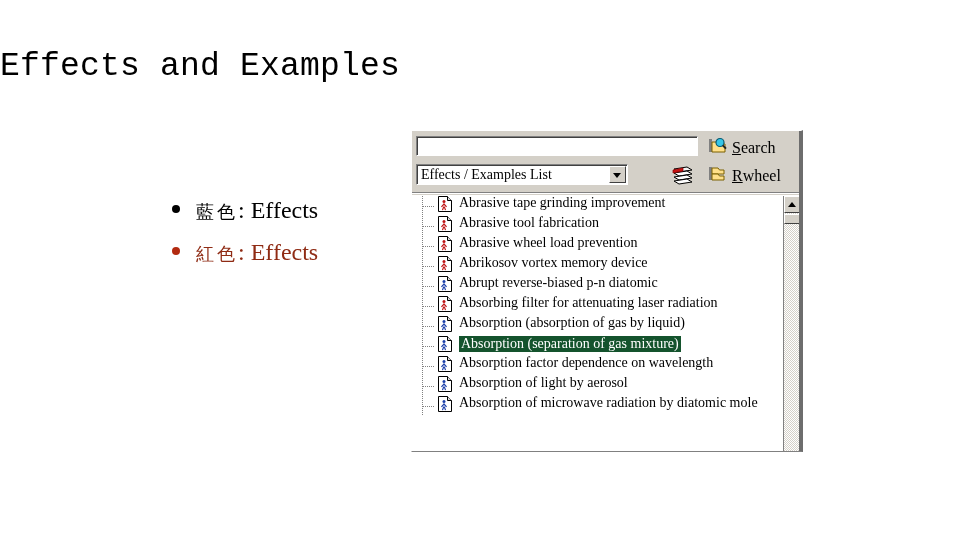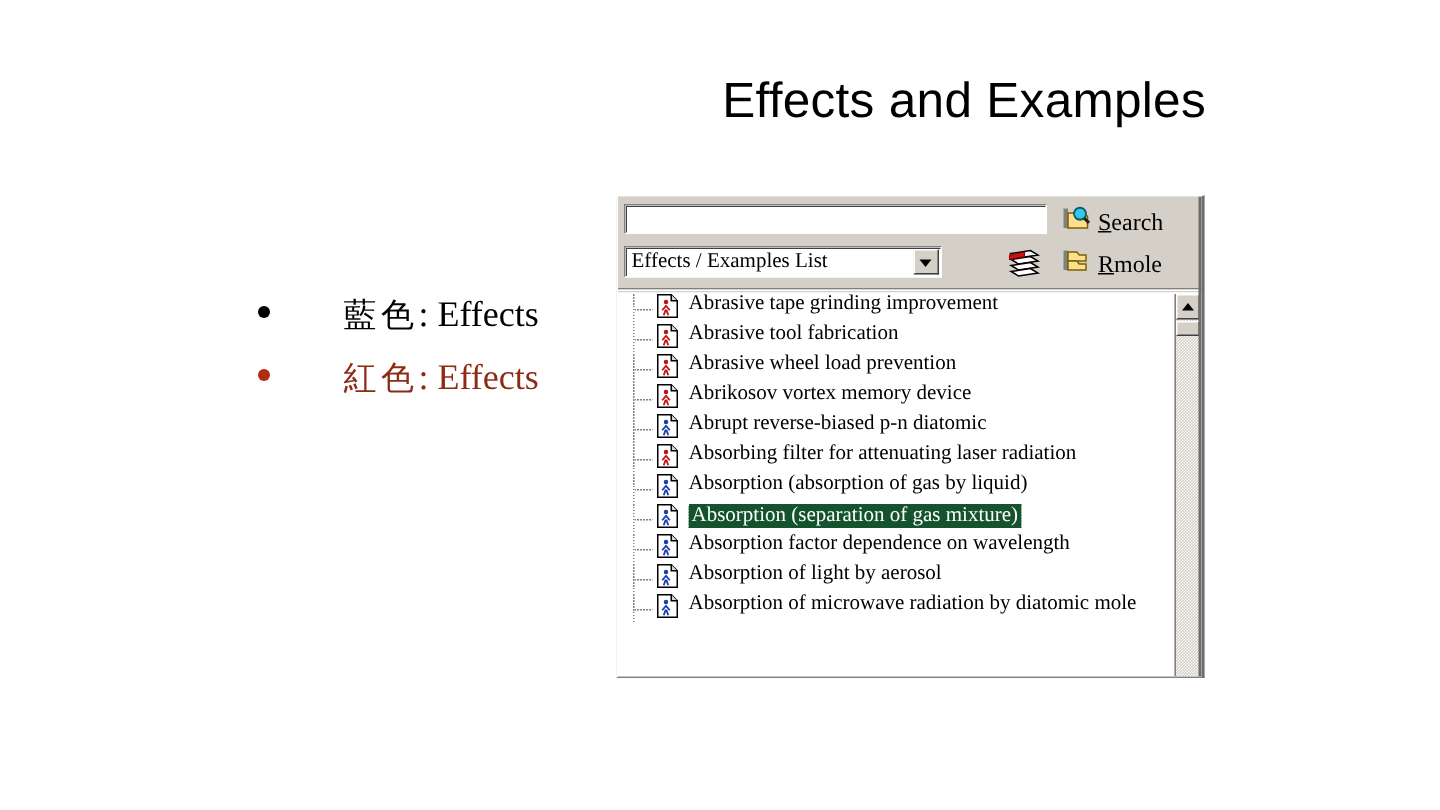--- a/index.html
+++ b/index.html
@@ -14,22 +14,22 @@
     overflow: hidden;
     font-family: "Liberation Serif", "DejaVu Serif", serif;
   }
 
   
   #slide-title {
     position: absolute;
     left: 0;
     top: 48px;
     width: 804px;
-    text-align: right;
-    font-family: Liberation Sans, sans-serif;
+    text-align: left;
+    font-family: Liberation Mono, monospace;
     font-size: 33px;
     color: #000000;
     letter-spacing: 0.2px;
     white-space: nowrap;
   }
 
   
   #bullets {
     position: absolute;
     left: 172px;
@@ -51,23 +51,22 @@
     position: relative;
     top: -5px;
   }
   .bullet-text {
     font-family: "Liberation Serif", "DejaVu Serif", serif;
     font-size: 24px;
     line-height: 1;
   }
   .bullet-text .cjk {
     font-family: Liberation Serif, serif;
-    font-size: 22px;
+    font-size: 18px;
     letter-spacing: 3px;
-    margin-left: 33px;
   }
   .b-effects  { color: #000000; }
   .b-examples { color: #8f2b14; }
   .dot-effects  { background: #000000; }
   .dot-examples { background: #b22a10; }
 
   
   #app-window {
     position: absolute;
     left: 411px;
@@ -365,21 +364,21 @@
     </div>
 
     <div class="tool-btn" id="btn-reset">
       <span>
         <svg width="19" height="18" viewBox="0 0 19 18">
           <rect x="1" y="2" width="3" height="13" fill="#808080"></rect>
           <path d="M4 3 L10 3 L11.5 5 L16 5 L16 9 L4 9 Z" fill="#ffe08a" stroke="#7a6000" stroke-width="1"></path>
           <path d="M4 9 L10 9 L11.5 11 L16 11 L16 15 L4 15 Z" fill="#ffe08a" stroke="#7a6000" stroke-width="1"></path>
         </svg>
       </span>
-      <span class="lbl"><u>R</u><span>mole</span></span>
+      <span class="lbl"><u>R</u><span>wheel</span></span>
     </div>
 
     <div id="toolbar-sep"></div>
   </div>
 
   <div id="list-pane">
     <div id="list-inner">
         <div class="tree-row">
           <span class="tree-elbow">
             <span class="vline"></span>

